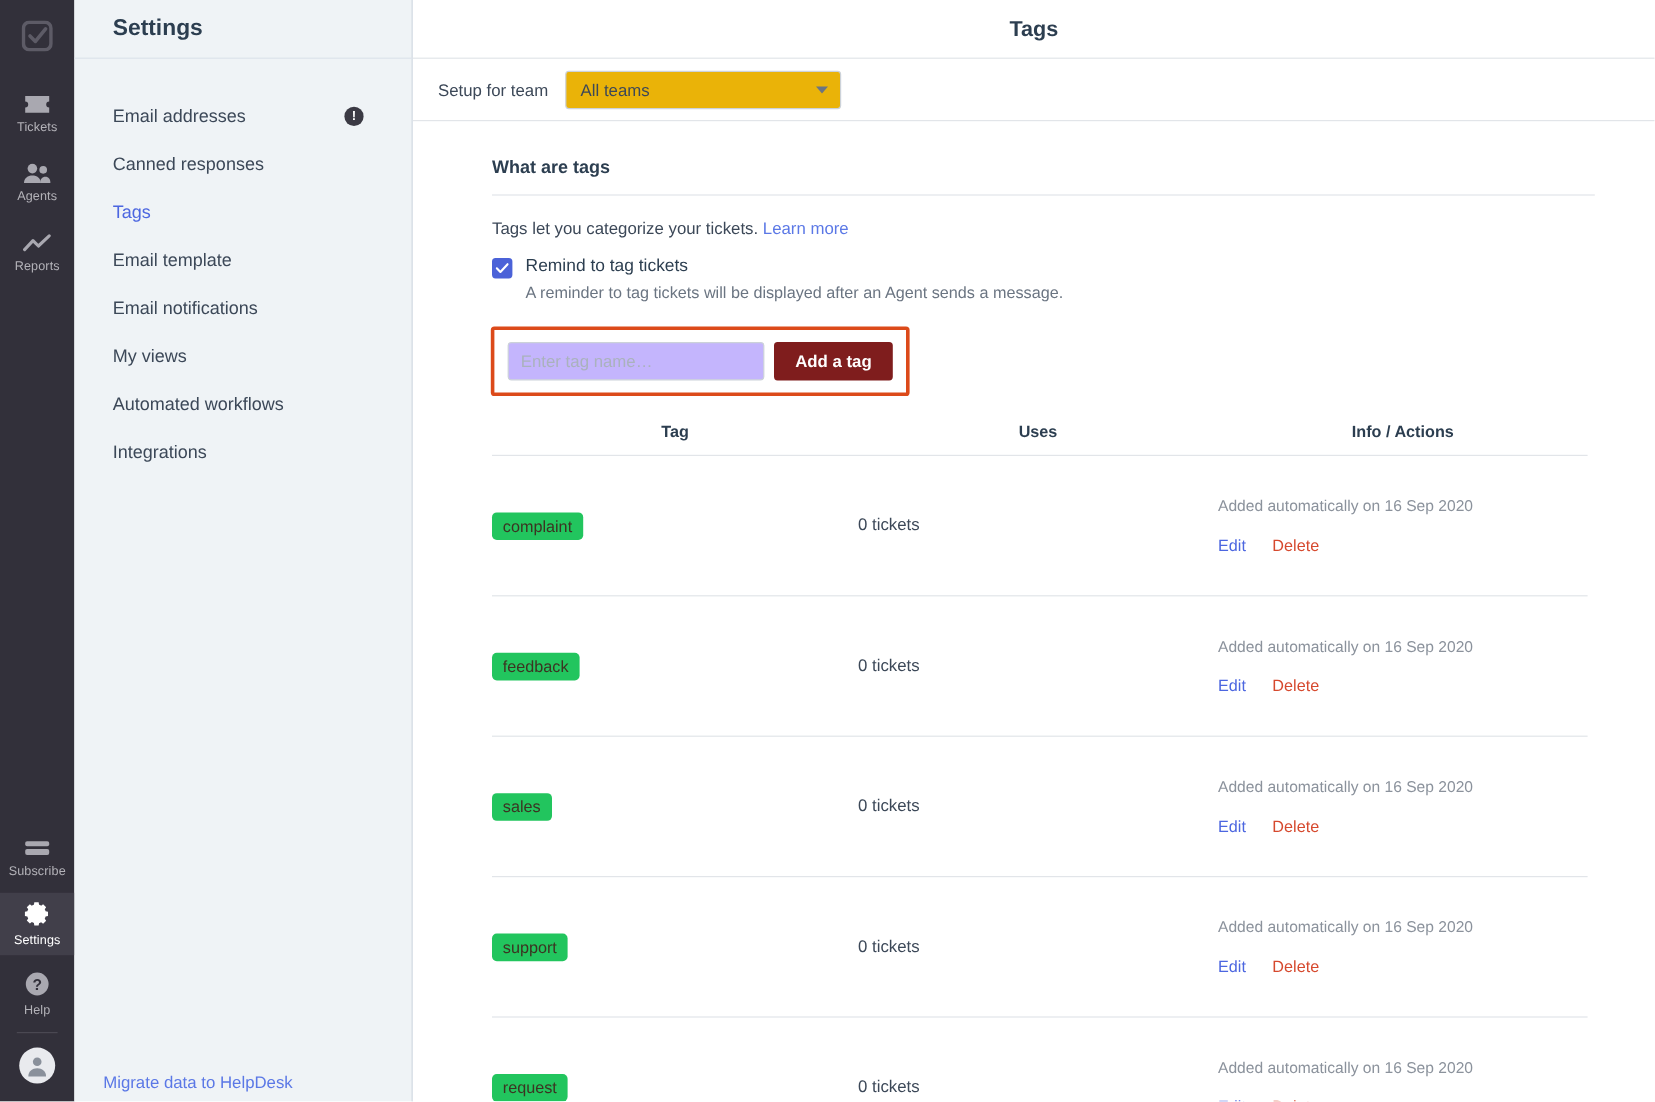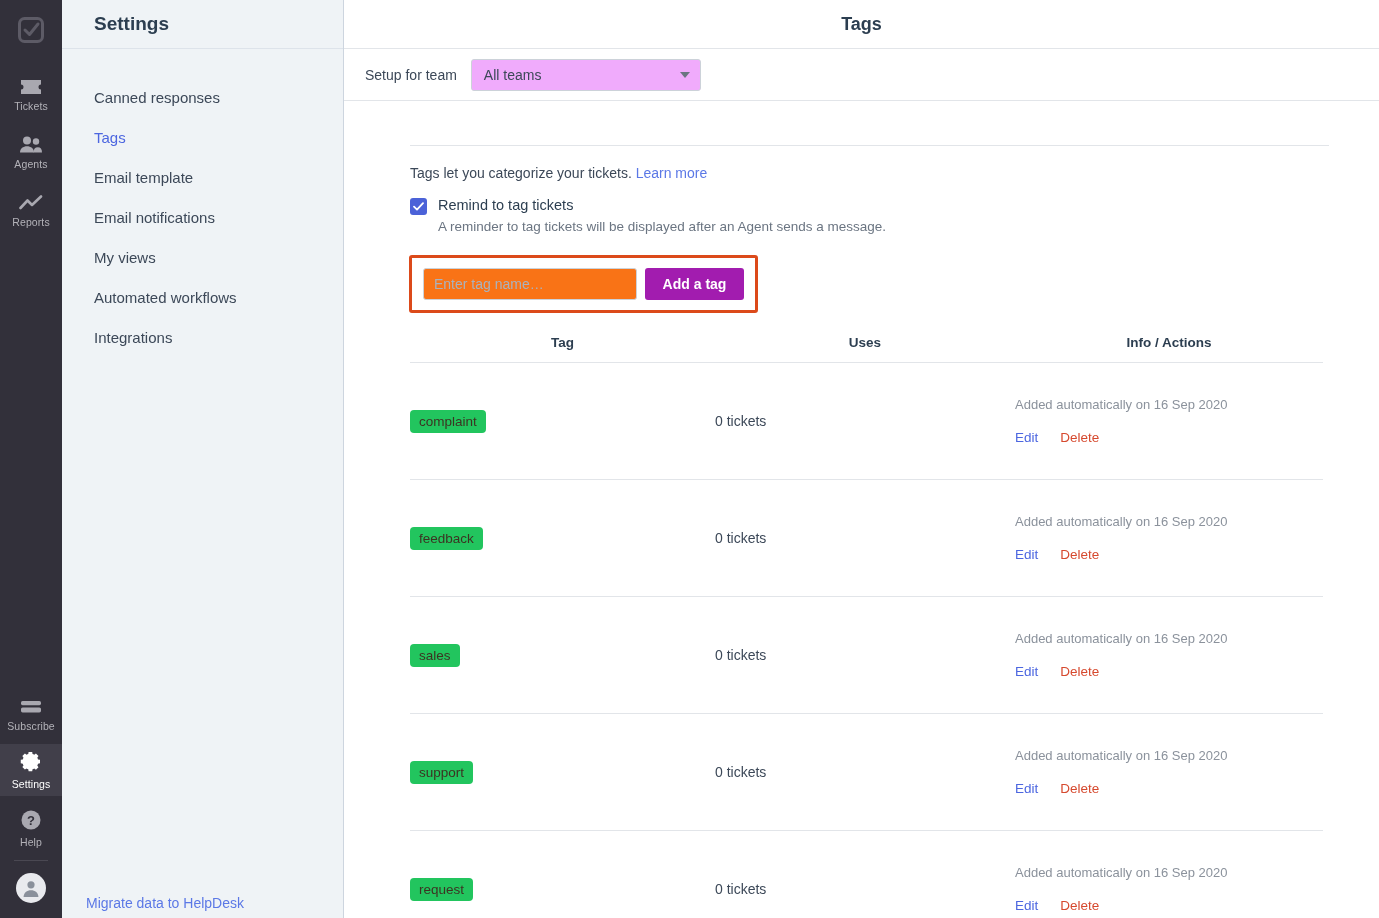--- a/index.html
+++ b/index.html
@@ -77,21 +77,21 @@
     display: flex; align-items: center; justify-content: center;
   }
   .main-title { font-size: 18px; font-weight: bold; color: #2c3e50; }
   .teambar {
     height: 52px; border-bottom: 1px solid #e2e5e9;
     display: flex; align-items: center; padding-left: 21px;
   }
   .teambar-label { font-size: 14px; color: #3c4858; margin-right: 14px; }
   .select {
     width: 230px; height: 32px; border: 1px solid #ccd2d9; border-radius: 3px;
-    background: #f0abfc; display: flex; align-items: center;
+    background: #eab308; display: flex; align-items: center;
     padding: 0 10px 0 12px; cursor: pointer; position: relative;
   }
   .select-value { font-size: 14px; color: #3c4858; flex: 1 1 auto; }
   .caret { width: 0; height: 0; border-left: 5px solid transparent;
     border-right: 5px solid transparent; border-top: 6px solid #6b7582; }
 
   .content { padding: 30px 50px 0 66px; }
   .section-title { font-size: 15px; font-weight: bold; color: #2c3e50; }
   .hr { height: 1px; background: #e2e5e9; margin: 14px 0 0; }
   .intro { margin-top: 19px; font-size: 14px; color: #3c4858; }
@@ -109,26 +109,26 @@
 
   .addrow-highlight {
     margin-top: 21px; margin-left: -1px;
     border: 3px solid #dc4a1a; border-radius: 3px;
     width: 349px; padding: 10px 11px;
     display: flex; align-items: center;
   }
   .tag-input {
     width: 216px; height: 32px; border: 1px solid #ccd2d9; border-radius: 3px;
     font-family: "Liberation Sans", sans-serif; font-size: 14px;
-    color: #3c4858; padding: 0 10px; outline: none; background: #f97316;
+    color: #3c4858; padding: 0 10px; outline: none; background: #c4b5fd;
   }
   .tag-input::placeholder { color: #aab2bd; }
   .add-btn {
     margin-left: 8px; width: 100px; height: 32px; border: none; border-radius: 3px;
-    background: #a21caf; color: #ffffff; font-size: 14px; font-weight: bold;
+    background: #7f1d1d; color: #ffffff; font-size: 14px; font-weight: bold;
     font-family: "Liberation Sans", sans-serif; cursor: pointer;
   }
 
   
   .tbl { margin-top: 22px; width: 913px; }
   .tbl-head { display: flex; padding-bottom: 12px; border-bottom: 1px solid #e2e5e9; text-align: center; }
   .th { font-size: 13.5px; font-weight: bold; color: #2c3e50; }
   .col-tag { width: 305px; flex: 0 0 305px; }
   .col-uses { width: 300px; flex: 0 0 300px; }
   .col-info { flex: 1 1 auto; }
@@ -240,20 +240,24 @@
     </div>
   </div>
 
   <div class="sidebar">
     <div class="sidebar-head">
       <span class="sidebar-title">Settings</span>
     </div>
 
     <div class="nav">
 
+      <div class="nav-item">
+        <span class="nav-label">Email addresses</span>
+        <span class="badge-warn">!</span>
+      </div>
 
       <div class="nav-item">
         <span class="nav-label">Canned responses</span>
       </div>
 
       <div class="nav-item active">
         <span class="nav-label">Tags</span>
       </div>
 
       <div class="nav-item">
@@ -292,20 +296,21 @@
     <div class="teambar">
       <span class="teambar-label">Setup for team</span>
       <div class="select">
         <span class="select-value">All teams</span>
         <span class="caret"></span>
       </div>
     </div>
 
     <div class="content">
 
+      <div class="section-title">What are tags</div>
       <div class="hr"></div>
 
       <div class="intro">
         <span>Tags let you categorize your tickets.</span>
         <a>Learn more</a>
       </div>
 
       <div class="check-row">
         <div class="checkbox">
           <svg width="11" height="9" viewBox="0 0 11 9">

